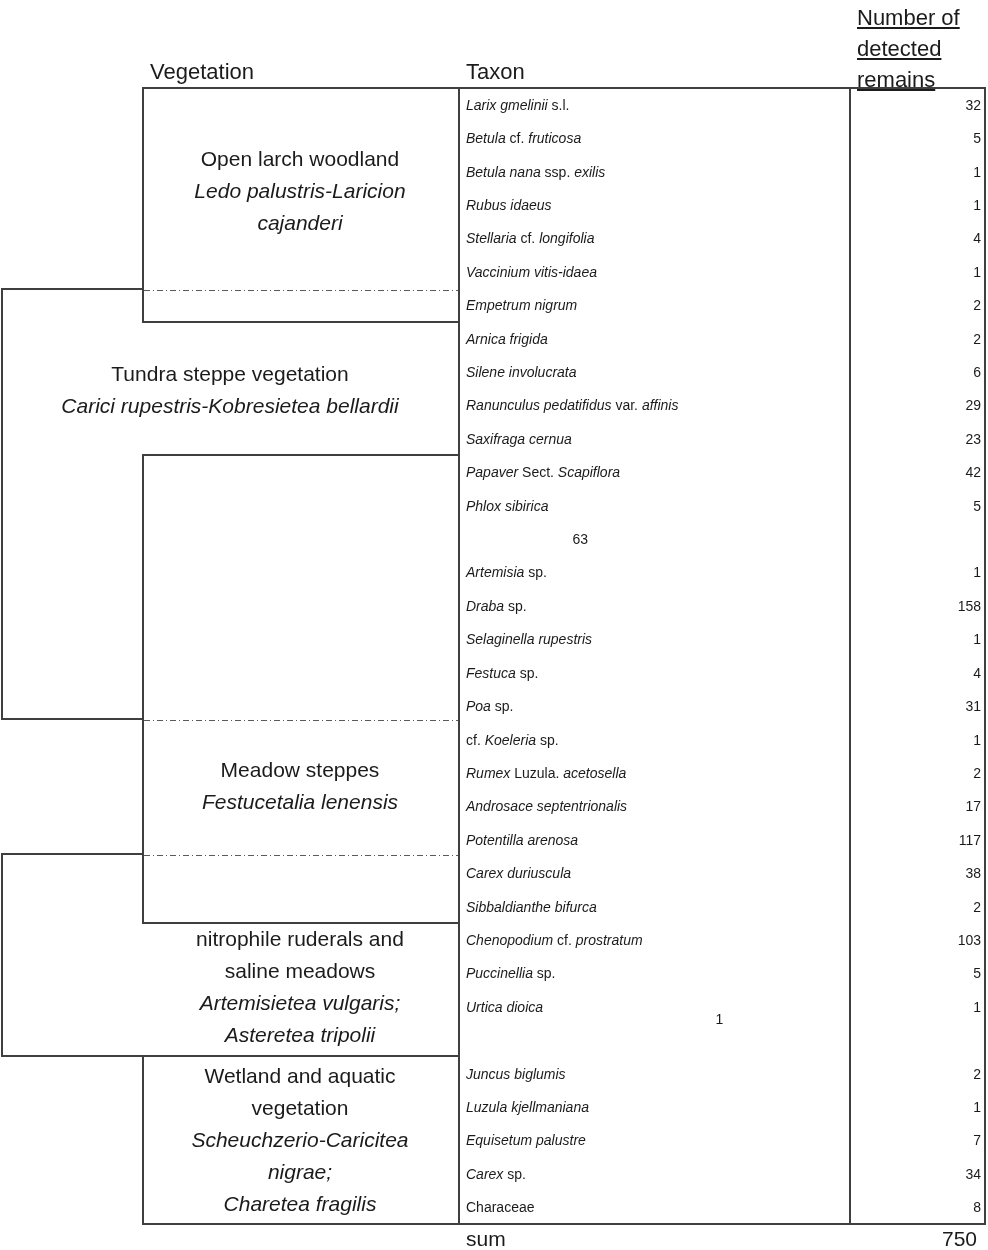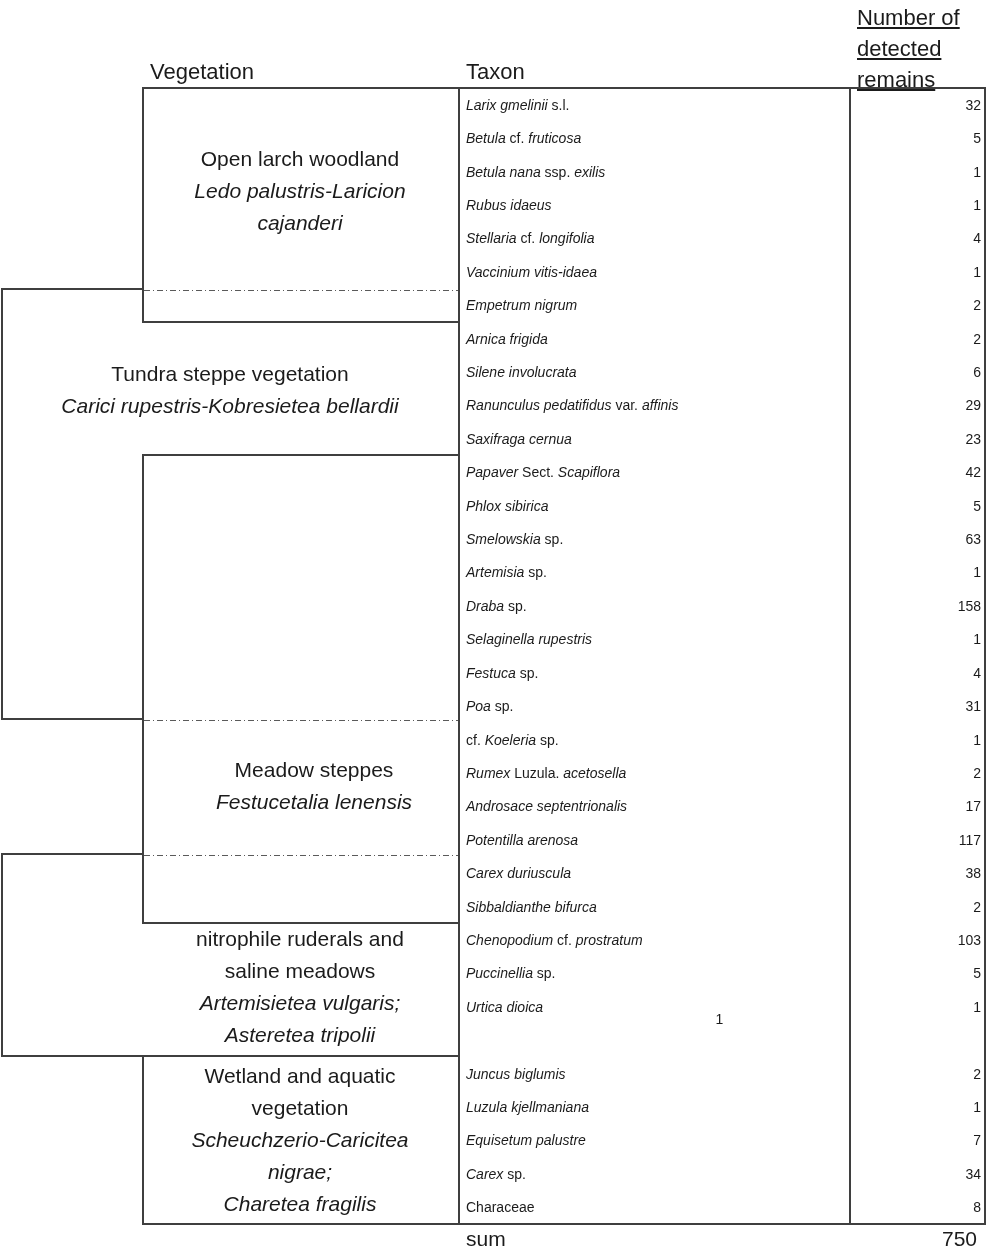--- a/index.html
+++ b/index.html
@@ -69,21 +69,21 @@
   <div id="groups">
       <div class="group" style="left: 142px; width: 316px; top: 143px;">
         <div>Open larch woodland</div>
         <div><i>Ledo palustris-Laricion</i></div>
         <div><i>cajanderi</i></div>
       </div>
       <div class="group" style="left: 2px; width: 456px; top: 358px;">
         <div>Tundra steppe vegetation</div>
         <div><i>Carici rupestris-Kobresietea bellardii</i></div>
       </div>
-      <div class="group" style="left: 156px; width: 316px; top: 754px;">
+      <div class="group" style="left: 142px; width: 316px; top: 754px;">
         <div>Meadow steppes</div>
         <div><i>Festucetalia lenensis</i></div>
       </div>
       <div class="group" style="left: 142px; width: 316px; top: 923px;">
         <div>nitrophile ruderals and</div>
         <div>saline meadows</div>
         <div><i>Artemisietea vulgaris;</i></div>
         <div><i>Asteretea tripolii</i></div>
       </div>
       <div class="group" style="left: 142px; width: 316px; top: 1060px;">
@@ -142,21 +142,20 @@
       </div>
       <div class="row" style="top: 455.529px; height: 33.4118px;">
         <div class="taxon"><i>Papaver</i><span> Sect. </span><i>Scapiflora</i></div>
         <div class="count">42</div>
       </div>
       <div class="row" style="top: 488.941px; height: 33.4118px;">
         <div class="taxon"><i>Phlox sibirica</i></div>
         <div class="count">5</div>
       </div>
       <div class="row" style="top: 522.353px; height: 33.4118px;">
-        <div class="taxon"><i>Smelowskia</i><span> sp.</span></div>
         <div class="count">63</div>
       </div>
       <div class="row" style="top: 555.765px; height: 33.4118px;">
         <div class="taxon"><i>Artemisia</i><span> sp.</span></div>
         <div class="count">1</div>
       </div>
       <div class="row" style="top: 589.176px; height: 33.4118px; gap: 28px;">
         <div class="taxon"><i>Draba</i><span> sp.</span></div>
         <div class="count">158</div>
       </div>

